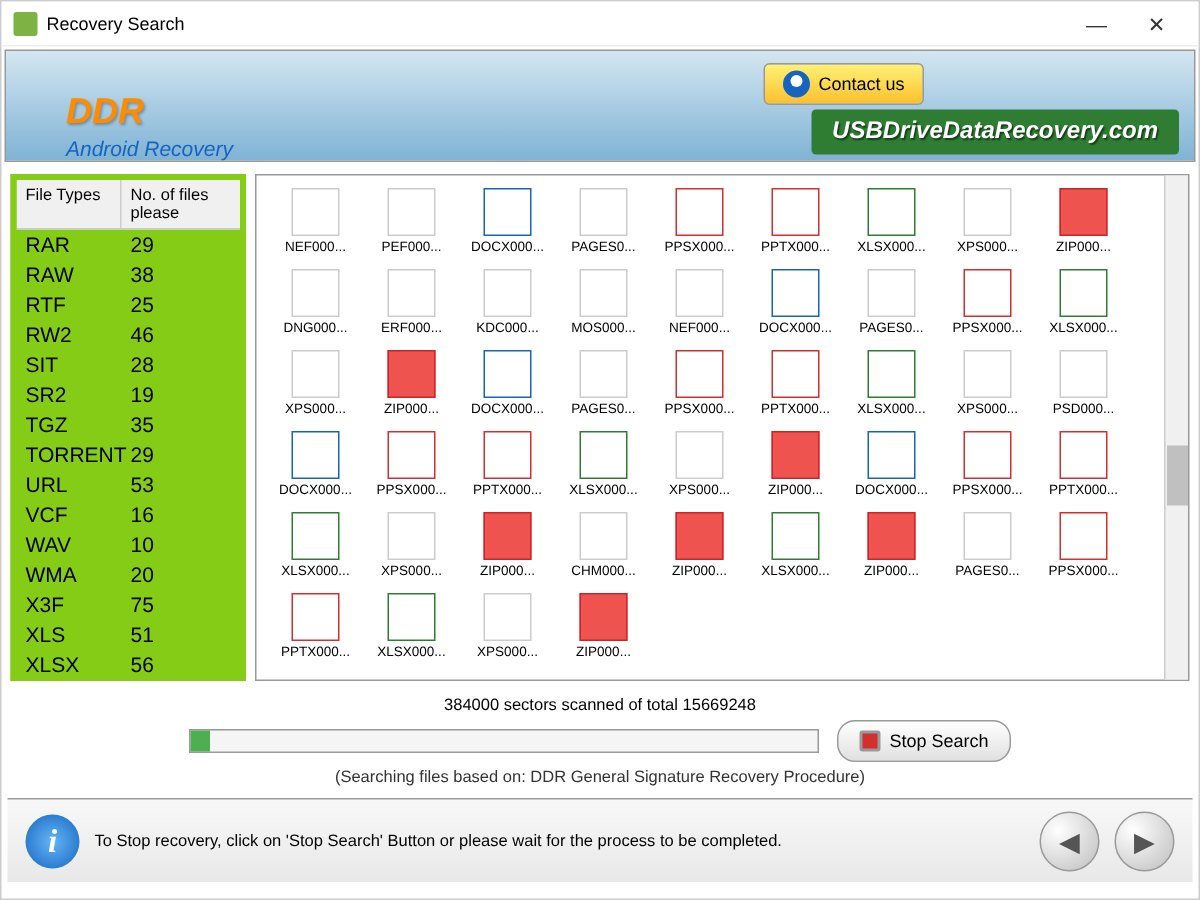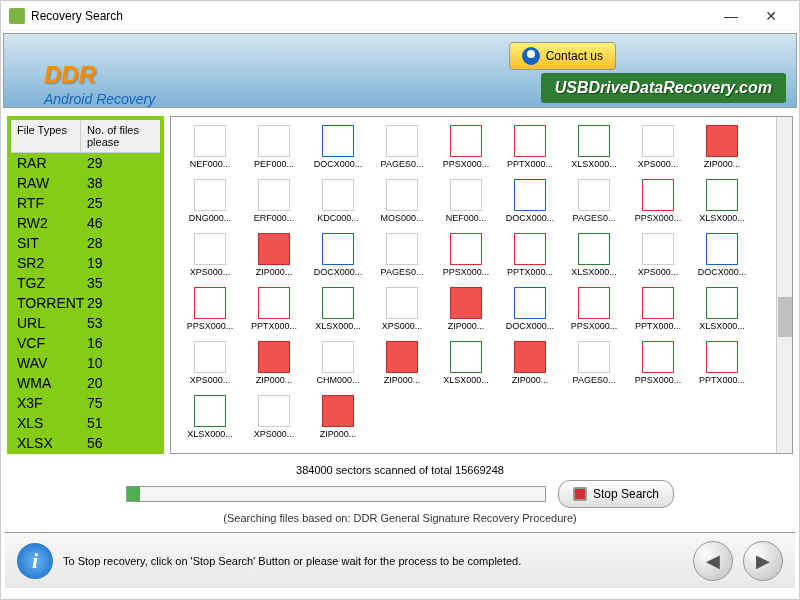--- a/index.html
+++ b/index.html
@@ -252,20 +252,24 @@
         </div>
         <div class="file-item">
           <div class="file-icon xls"></div>
           <div class="file-label">XLSX000...</div>
         </div>
         <div class="file-item">
           <div class="file-icon gen"></div>
           <div class="file-label">XPS000...</div>
         </div>
         <div class="file-item">
+          <div class="file-icon img"></div>
+          <div class="file-label">PSD000...</div>
+        </div>
+        <div class="file-item">
           <div class="file-icon doc"></div>
           <div class="file-label">DOCX000...</div>
         </div>
         <div class="file-item">
           <div class="file-icon ppt"></div>
           <div class="file-label">PPSX000...</div>
         </div>
         <div class="file-item">
           <div class="file-icon ppt"></div>
           <div class="file-label">PPTX000...</div>

